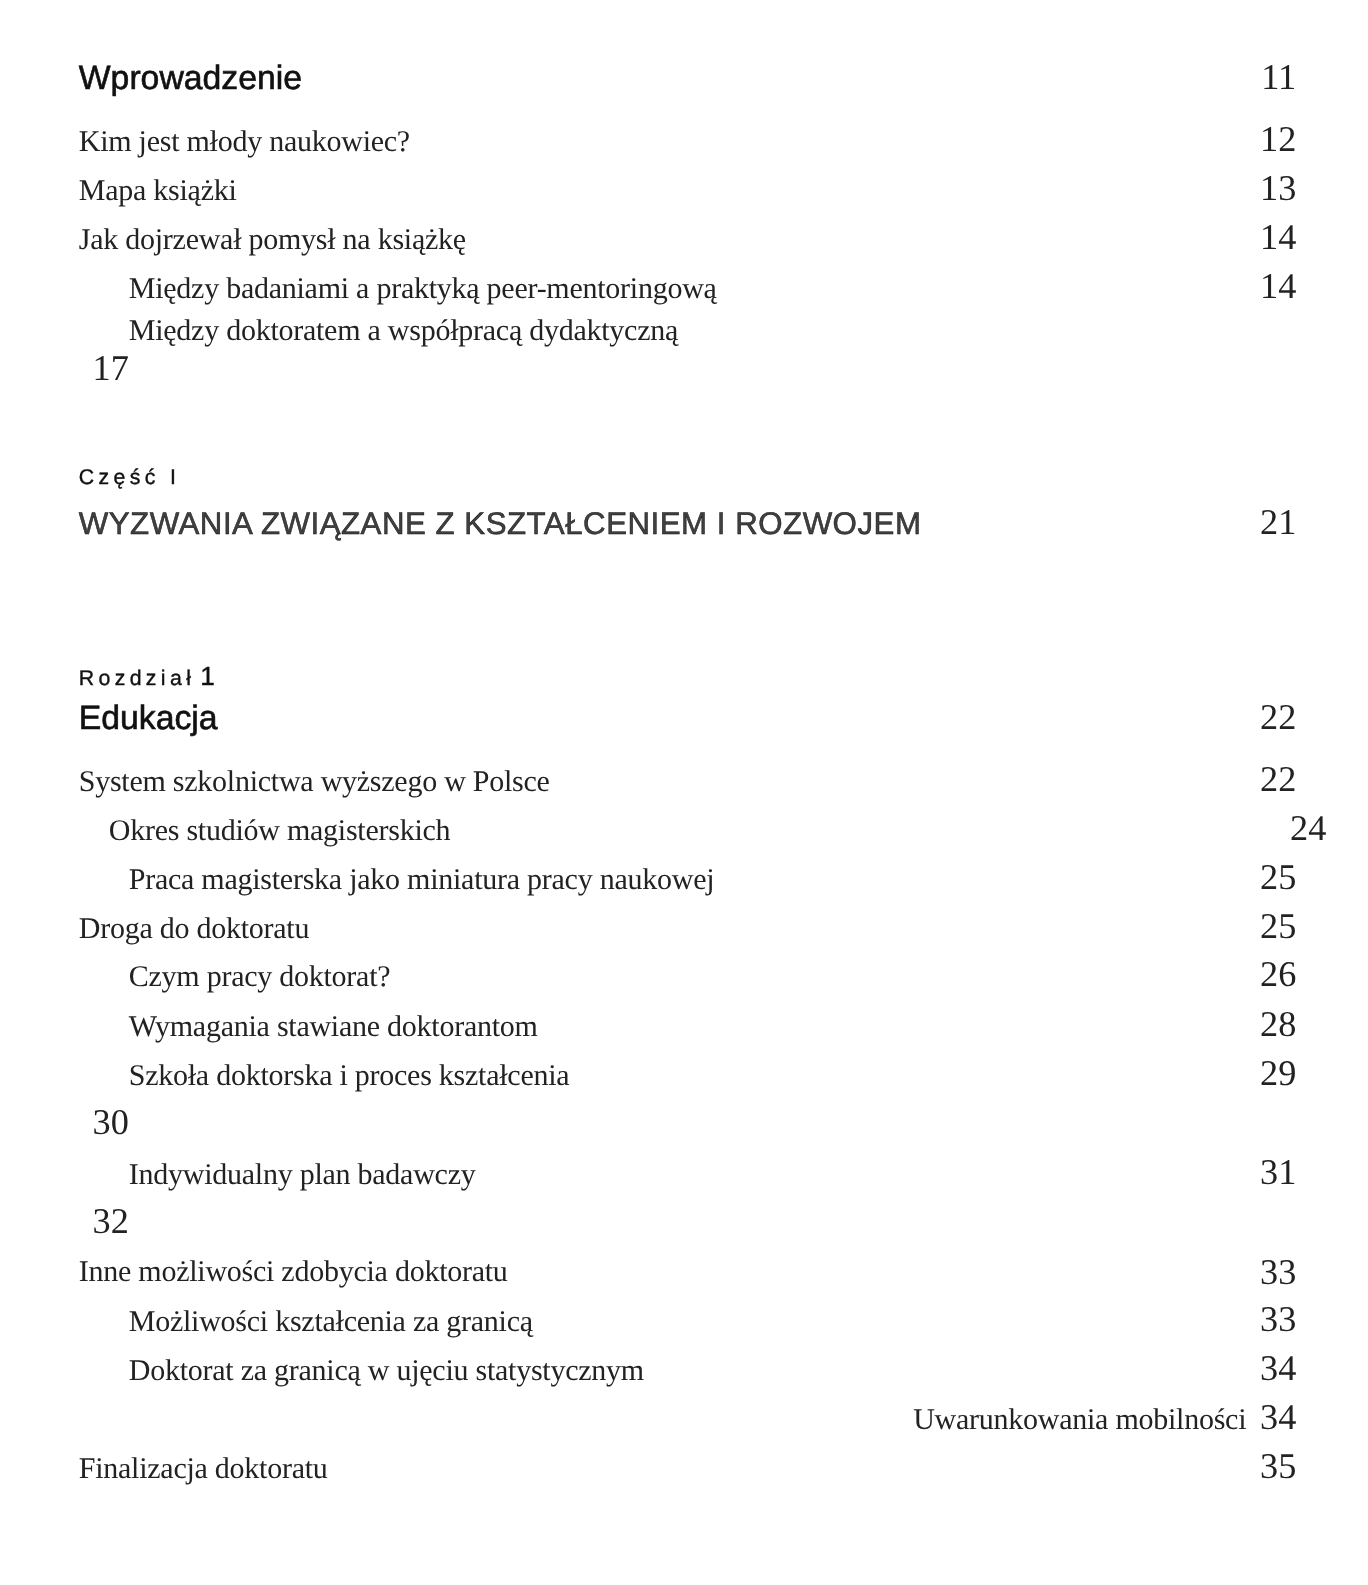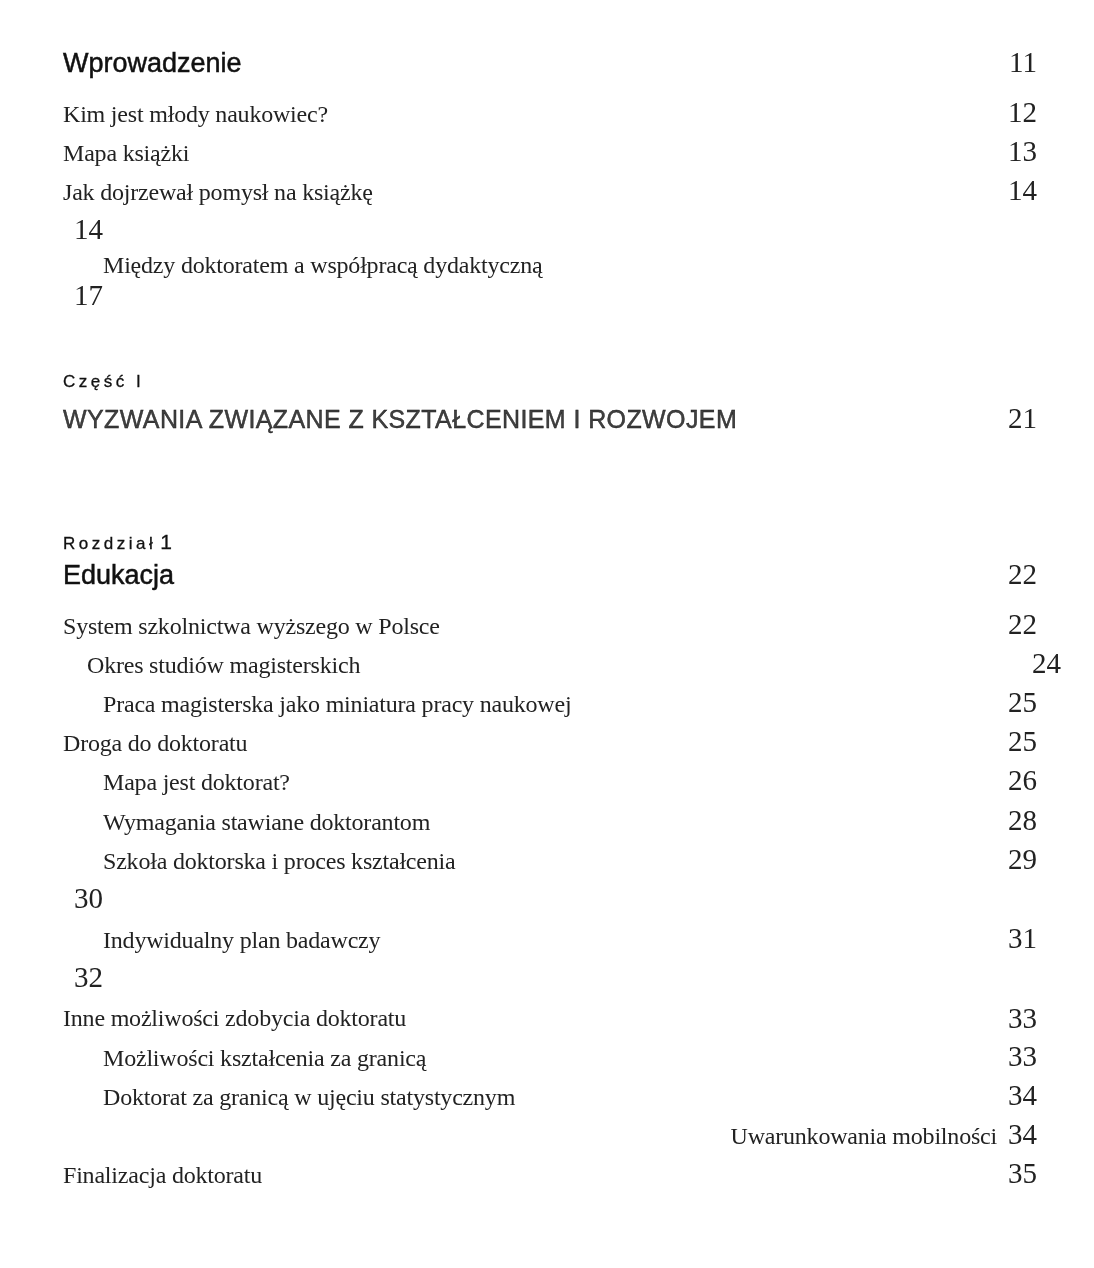--- a/index.html
+++ b/index.html
@@ -93,20 +93,21 @@
   </div>
   <div class="row" style="top:135px;">
     <span class="entry">Mapa książki</span>
     <span class="page-num">13</span>
   </div>
   <div class="row" style="top:174px;">
     <span class="entry">Jak dojrzewał pomysł na książkę</span>
     <span class="page-num">14</span>
   </div>
   <div class="row" style="top:213px;">
+    <span class="entry level-2">Między badaniami a praktyką peer-mentoringową</span>
     <span class="page-num">14</span>
   </div>
   <div class="row" style="top:252px;flex-direction:column;">
     <span class="entry level-2">Między doktoratem a współpracą dydaktyczną</span>
     <span class="page-num">17</span>
   </div>
 
   <div class="part-label" style="top:372px;">Część I</div>
   <div class="row" style="top:402px;">
     <span class="part-title">WYZWANIA ZWIĄZANE Z KSZTAŁCENIEM I ROZWOJEM</span>
@@ -131,21 +132,21 @@
   </div>
   <div class="row" style="top:686px;">
     <span class="entry level-2">Praca magisterska jako miniatura pracy naukowej</span>
     <span class="page-num">25</span>
   </div>
   <div class="row" style="top:725px;">
     <span class="entry">Droga do doktoratu</span>
     <span class="page-num">25</span>
   </div>
   <div class="row" style="top:764px;">
-    <span class="entry level-2">Mapa jest doktorat?</span>
+    <span class="entry level-2">Czym pracy doktorat?</span>
     <span class="page-num">26</span>
   </div>
   <div class="row" style="top:804px;">
     <span class="entry level-2">Wymagania stawiane doktorantom</span>
     <span class="page-num">28</span>
   </div>
   <div class="row" style="top:843px;">
     <span class="entry level-2">Szkoła doktorska i proces kształcenia</span>
     <span class="page-num">29</span>
   </div>

